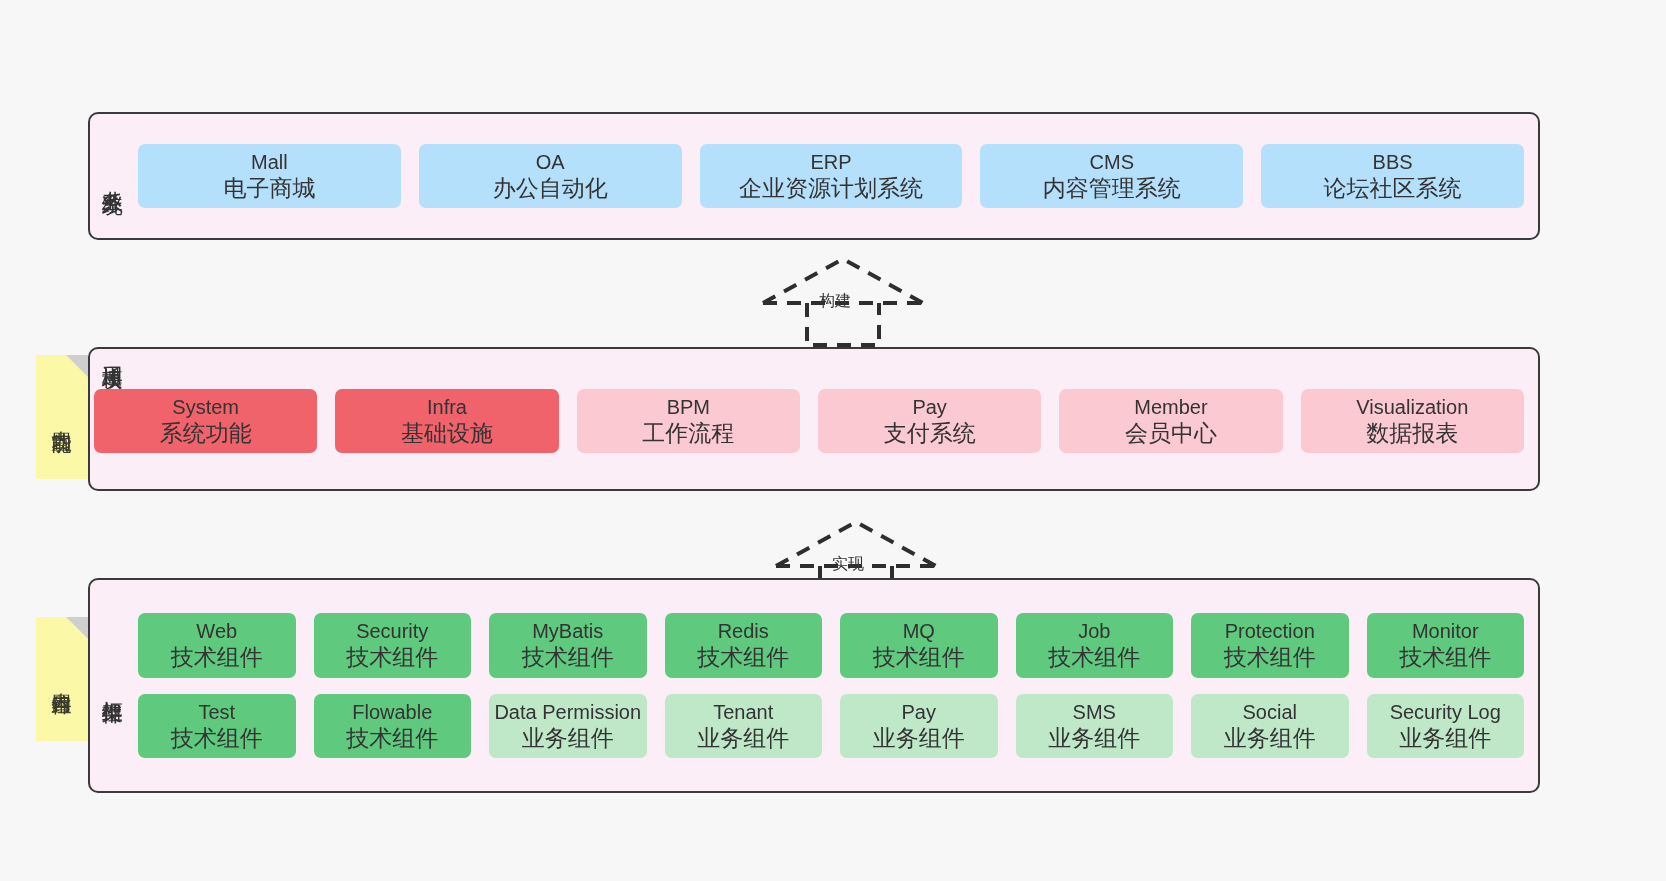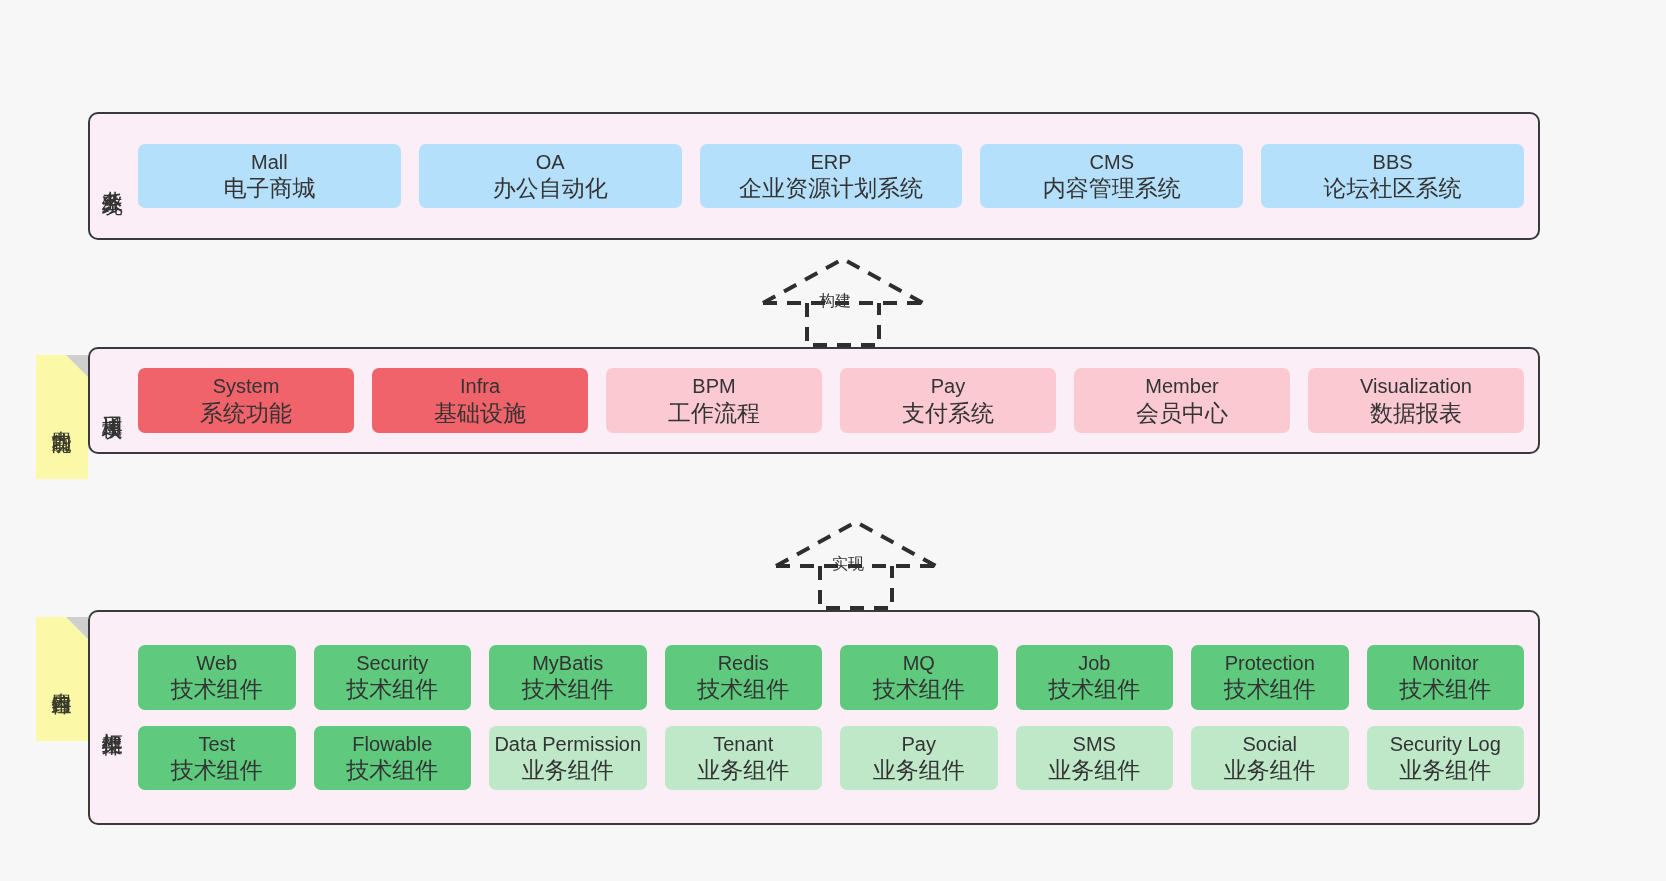--- a/index.html
+++ b/index.html
@@ -69,22 +69,22 @@
 
   
   .c-blue        { background: #b5e0fb; }
   .c-red-strong  { background: #f1636a; }
   .c-red-light   { background: #fbc9d2; }
   .c-green-strong{ background: #5fc97e; }
   .c-green-light { background: #bee8c8; }
 
   
   #layer-business { left: 88px;  top: 112px; width: 1452px; height: 128px; }
-  #layer-modules  { left: 88px;  top: 347px; width: 1452px; height: 107px; }
-  #layer-framework{ left: 88px;  top: 578px; width: 1452px; height: 215px; margin-top: 32px; }
+  #layer-modules  { left: 88px;  top: 347px; width: 1452px; height: 144px; flex-direction: column; }
+  #layer-framework{ left: 88px;  top: 578px; width: 1452px; height: 215px; }
 
   #layer-business  .layer-body { padding-top: 0; }
   #layer-framework .layer-body { gap: 16px; }
 
   
   .note {
     position: absolute;
     background: #fbf8a8;
     display: flex;
     align-items: center;

